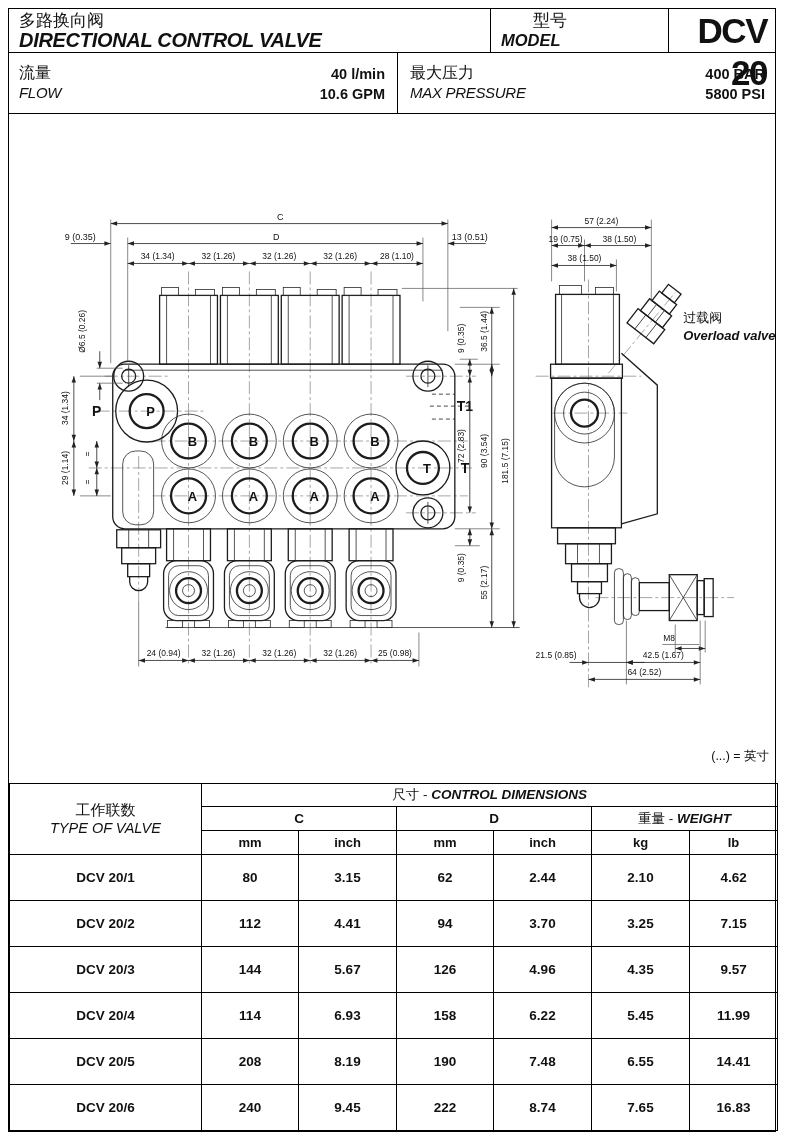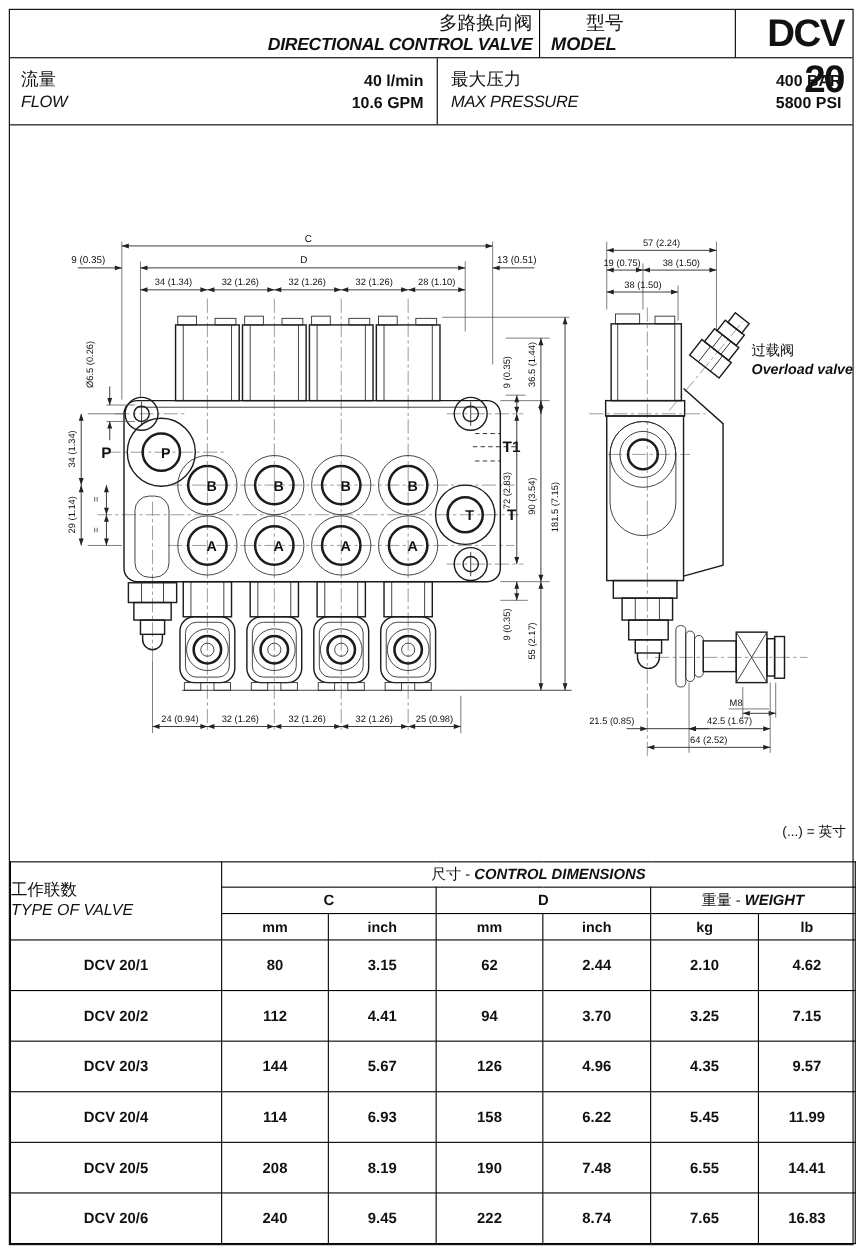--- a/index.html
+++ b/index.html
@@ -8,23 +8,23 @@
     font-family:"Liberation Sans", sans-serif; color:#111;
   }
   .frame {
     position:absolute; left:8px; top:8px; width:768px; height:1124px;
     border:1.6px solid #000; box-sizing:border-box;
   }
   
   .row1 { display:flex; height:43px; border-bottom:1.6px solid #000; }
   .row2 { display:flex; height:60px; border-bottom:1.6px solid #000; }
   .cell { box-sizing:border-box; }
-  .title-cell { width:482px; border-right:1.6px solid #000; padding:2px 6px 0 10px;text-align:right; }
+  .title-cell { width:482px; border-right:1.6px solid #000; padding:2px 16px 0 10px; }
   .t-cn { font-size:17px; line-height:20px; }
-  .t-en { font-size:16px; font-weight:bold; font-style:italic; line-height:19px; letter-spacing:-0.3px; }
+  .t-en { font-size:20px; font-weight:bold; font-style:italic; line-height:19px; letter-spacing:-0.3px; }
   .model-cell { width:178px; border-right:1.6px solid #000; padding:2px 0 0 10px; }
   .m-cn { font-size:17px; line-height:20px;margin-left:32px; }
   .m-en { font-size:16.5px; font-weight:bold; font-style:italic; line-height:19px; }
   .modelval-cell { flex:1; text-align:right; padding:1px 8px 0 0;
     font-size:35px; font-weight:bold; letter-spacing:-1.5px; line-height:42px; }
   .flow-cell { width:389px; border-right:1.6px solid #000; display:flex; justify-content:space-between; padding:9px 12px 0 10px; }
   .press-cell { flex:1; display:flex; justify-content:space-between; padding:9px 10px 0 12px; }
   .h-lbl .cn { font-size:16px; line-height:21px; }
   .h-lbl .en { font-size:15px; font-style:italic; line-height:19px; letter-spacing:-0.3px; }
   .h-val { text-align:right; font-weight:bold; font-size:14.5px; line-height:20px; padding-top:2px;margin-left:16px; }
@@ -43,21 +43,21 @@
   text.pl  { font-size:13px; font-weight:bold; fill:#111; text-anchor:middle; }
   text.plo { font-size:14px; font-weight:bold; fill:#111; }
   text.anncn { font-size:13px; fill:#111; }
   text.annen { font-size:13px; font-weight:bold; font-style:italic; fill:#111; }
   text.note  { font-size:12.5px; fill:#111; }
   
   table.dims { border-collapse:collapse; width:768px; table-layout:fixed; }
   table.dims th, table.dims td { border:1.3px solid #000; box-sizing:border-box; padding:0; }
   thead tr.r1 { height:23px; } thead tr.r2 { height:24px; } thead tr.r3 { height:24px; }
   tbody tr { height:46px; }
-  th.c1 { text-align:left; vertical-align:middle; padding-left:10px; }
+  th.c1 { text-align:center; vertical-align:middle; padding-left:10px; }
   th.c1 .cn { font-size:15px; font-weight:normal; line-height:18px; }
   th.c1 .en { font-size:14.5px; font-weight:normal; font-style:italic; line-height:18px; }
   th.grp { font-size:13.5px; font-weight:normal; }
   th.grp .eni, th.wt .eni { font-weight:bold; font-style:italic; }
   th.cd { font-size:13.5px; font-weight:bold; }
   th.wt { font-size:13.5px; font-weight:normal; }
   th.unit { font-size:13px; font-weight:bold; }
   td { font-size:13.5px; font-weight:bold; text-align:center; }
   td.model { text-align:center; padding-left:12px; }
 </style>

